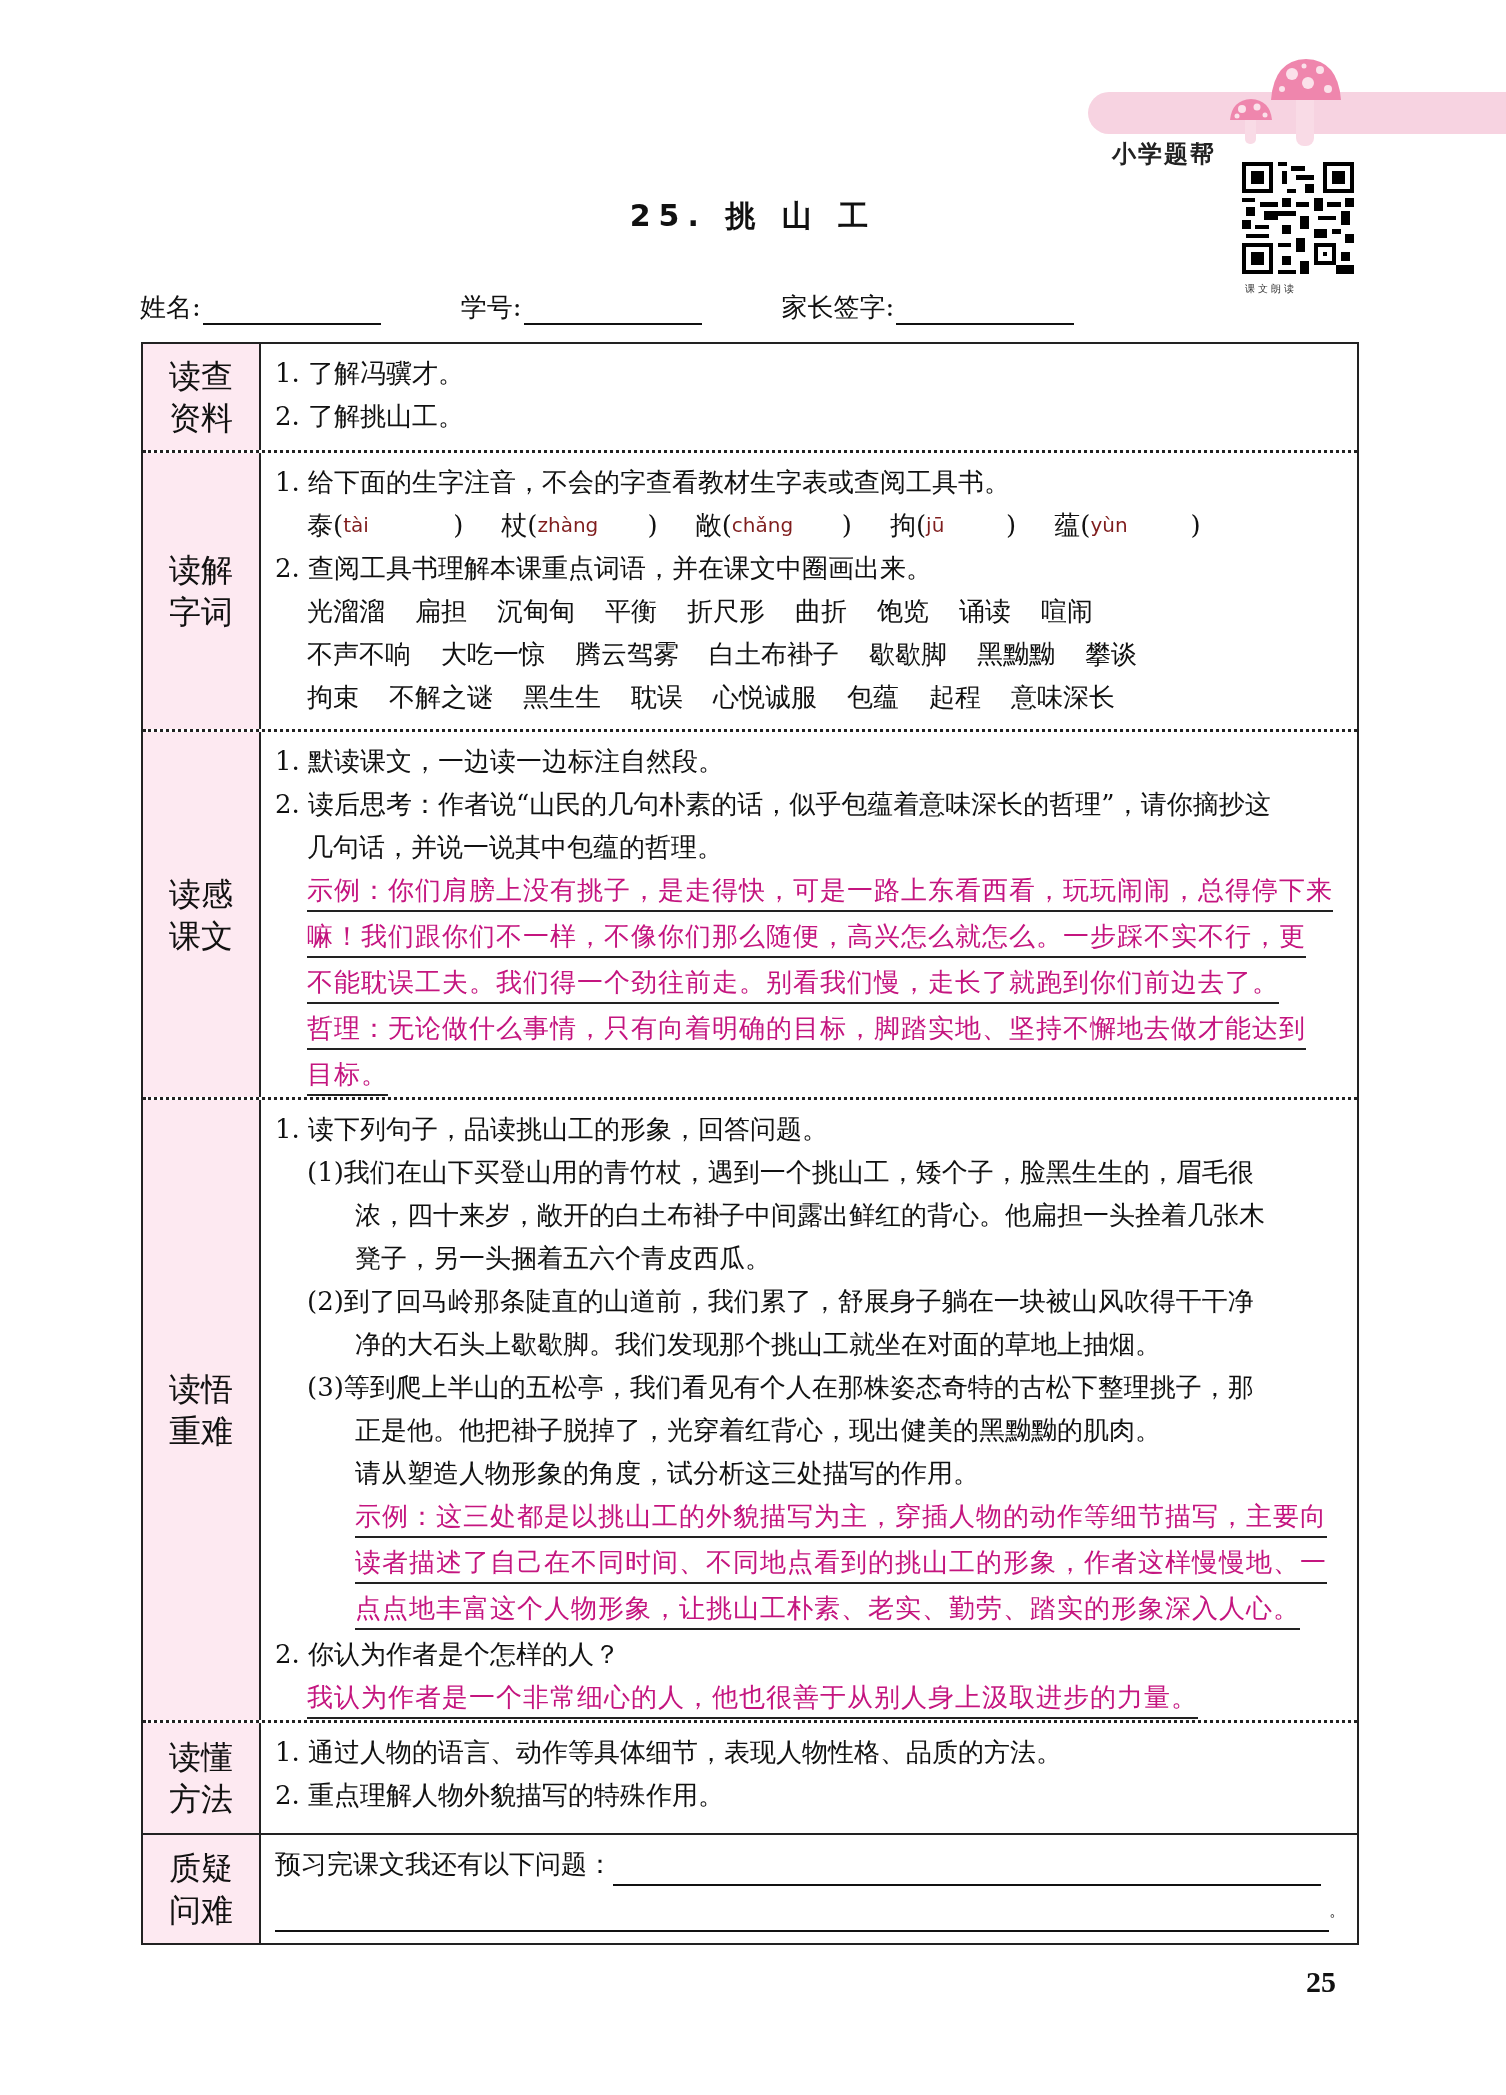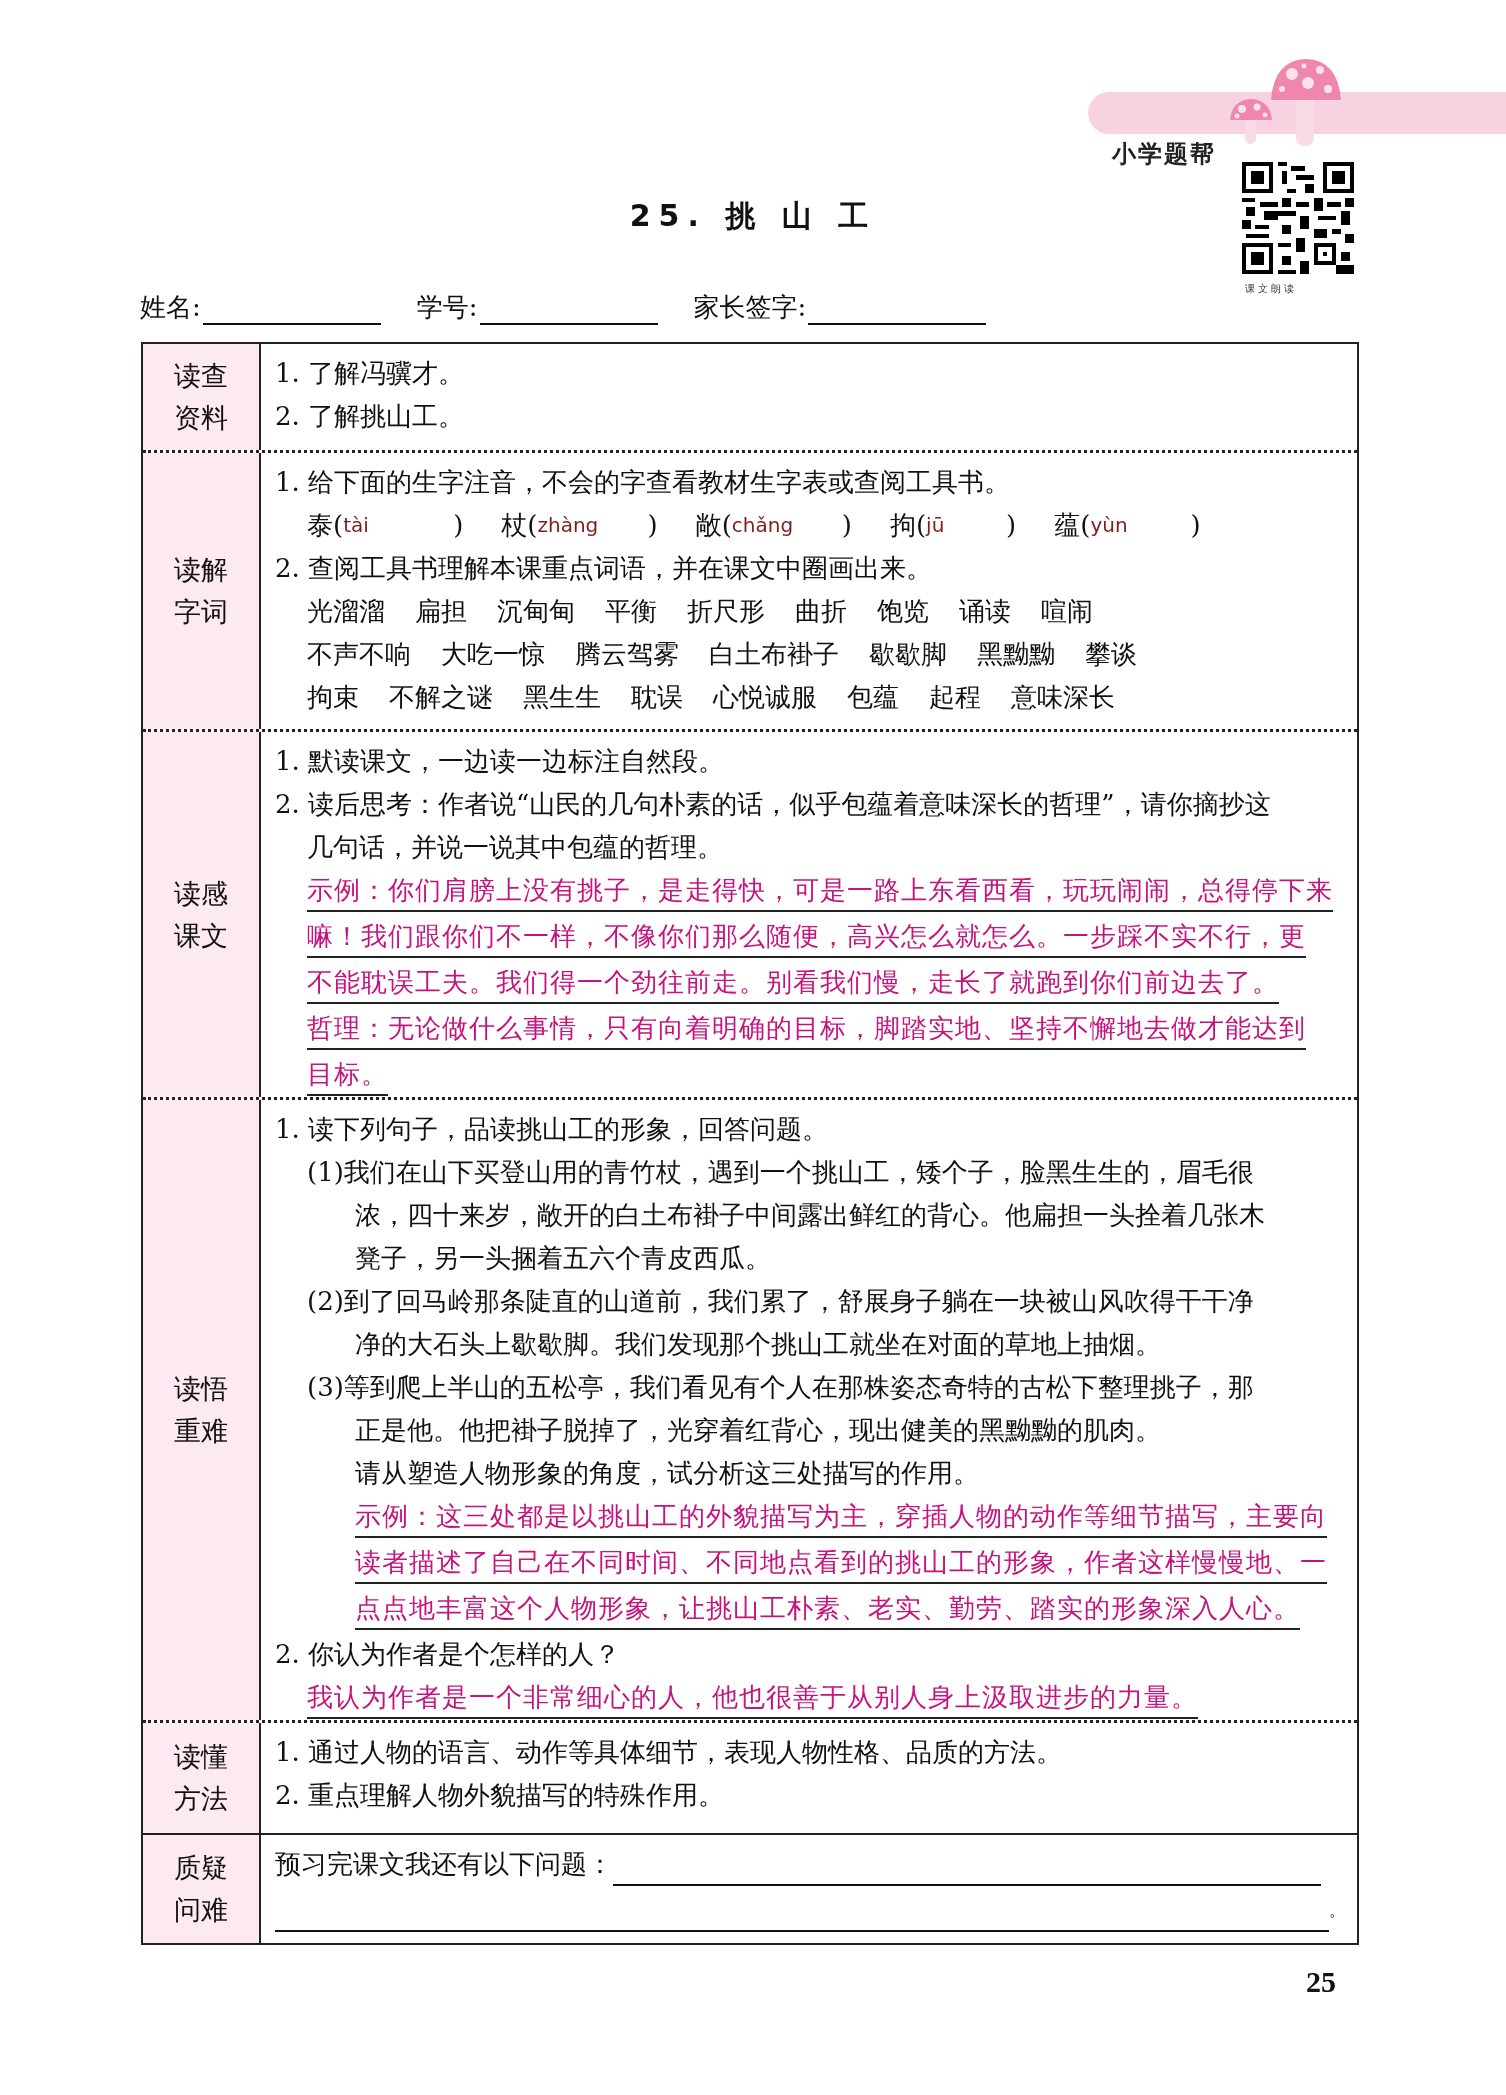--- a/index.html
+++ b/index.html
@@ -11,32 +11,32 @@
                   background: #f7d3e1; border-radius: 21px 0 0 21px; }
     .brand-label { position: absolute; left: 1112px; top: 98px; font-size: 24px; font-weight: bold;
                    color: #222; letter-spacing: 2px; font-family: "DejaVu Sans", sans-serif; margin-top: 40px; }
     .mushroom { position: absolute; }
     .qr { position: absolute; left: 1242px; top: 162px; width: 112px; height: 112px; }
     .qr-caption { position: absolute; left: 1245px; top: 282px; font-size: 10px; color: #333; letter-spacing: 3px; }
 
     .title { position: absolute; left: 0; width: 1506px; top: 196px; text-align: center;
              font-size: 30px; font-weight: bold; font-family: "DejaVu Sans", sans-serif; letter-spacing: 8px; }
 
-    .fields { position: absolute; top: 290px; left: 140px; font-size: 26px; display: flex; gap: 36px; }
+    .fields { position: absolute; top: 290px; left: 140px; font-size: 26px; display: flex; gap: 80px; }
     .field { display: flex; align-items: flex-end; }
     .field .line { display: inline-block; width: 178px; border-bottom: 2px solid #111; height: 26px; margin-left: 2px; }
 
     
     .sheet { position: absolute; left: 141px; top: 342px; width: 1218px; border: 2px solid #222; box-sizing: border-box; }
     .row { display: flex; position: relative; }
     .row + .row.dotted { border-top: 3px dotted #222; }
     .row + .row.solid { border-top: 2px solid #222; }
     .label { width: 116px; flex: none; background: #fde9f1; border-right: 2px solid #222;
              display: flex; flex-direction: column; align-items: center; justify-content: center;
-             font-family: "DejaVu Sans", sans-serif; font-size: 27px; line-height: 42px; }
+             font-family: "DejaVu Sans", sans-serif; font-size: 32px; line-height: 42px; }
     .content { flex: 1; padding: 8px 14px 10px 14px; font-size: 26px; line-height: 43px; }
     .line-item { white-space: nowrap; }
     .indent1 { padding-left: 32px; }
     .indent2 { padding-left: 80px; }
     .answer { color: #c4157f; border-bottom: 2px solid #222; display: inline-block; line-height: 40px; margin-bottom: 3px; letter-spacing: 1px; }
     .answer-block { padding-left: 32px; }
     .answer-block2 { padding-left: 80px; }
     .pinyin-row { display: flex; gap: 0; padding-left: 32px; }
     .py-item { display: inline-flex; margin-right: 38px; }
     .py { color: #7f1d1d; font-family: "DejaVu Sans", sans-serif; font-size: 20px; display: inline-block; min-width: 110px; text-align: left; }

